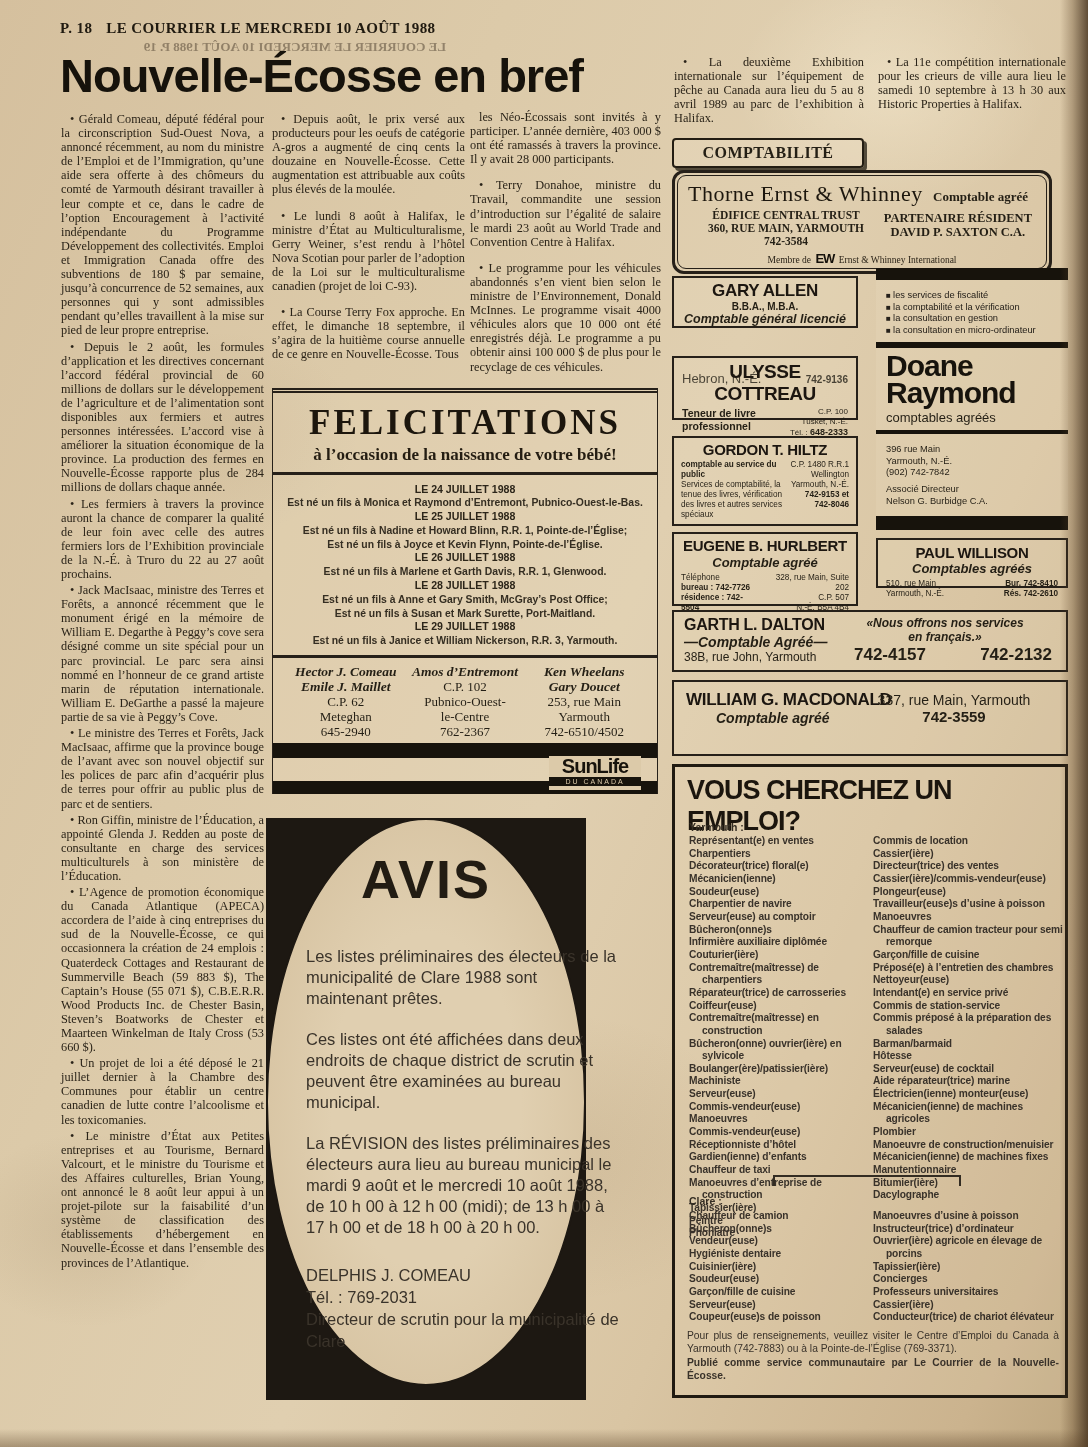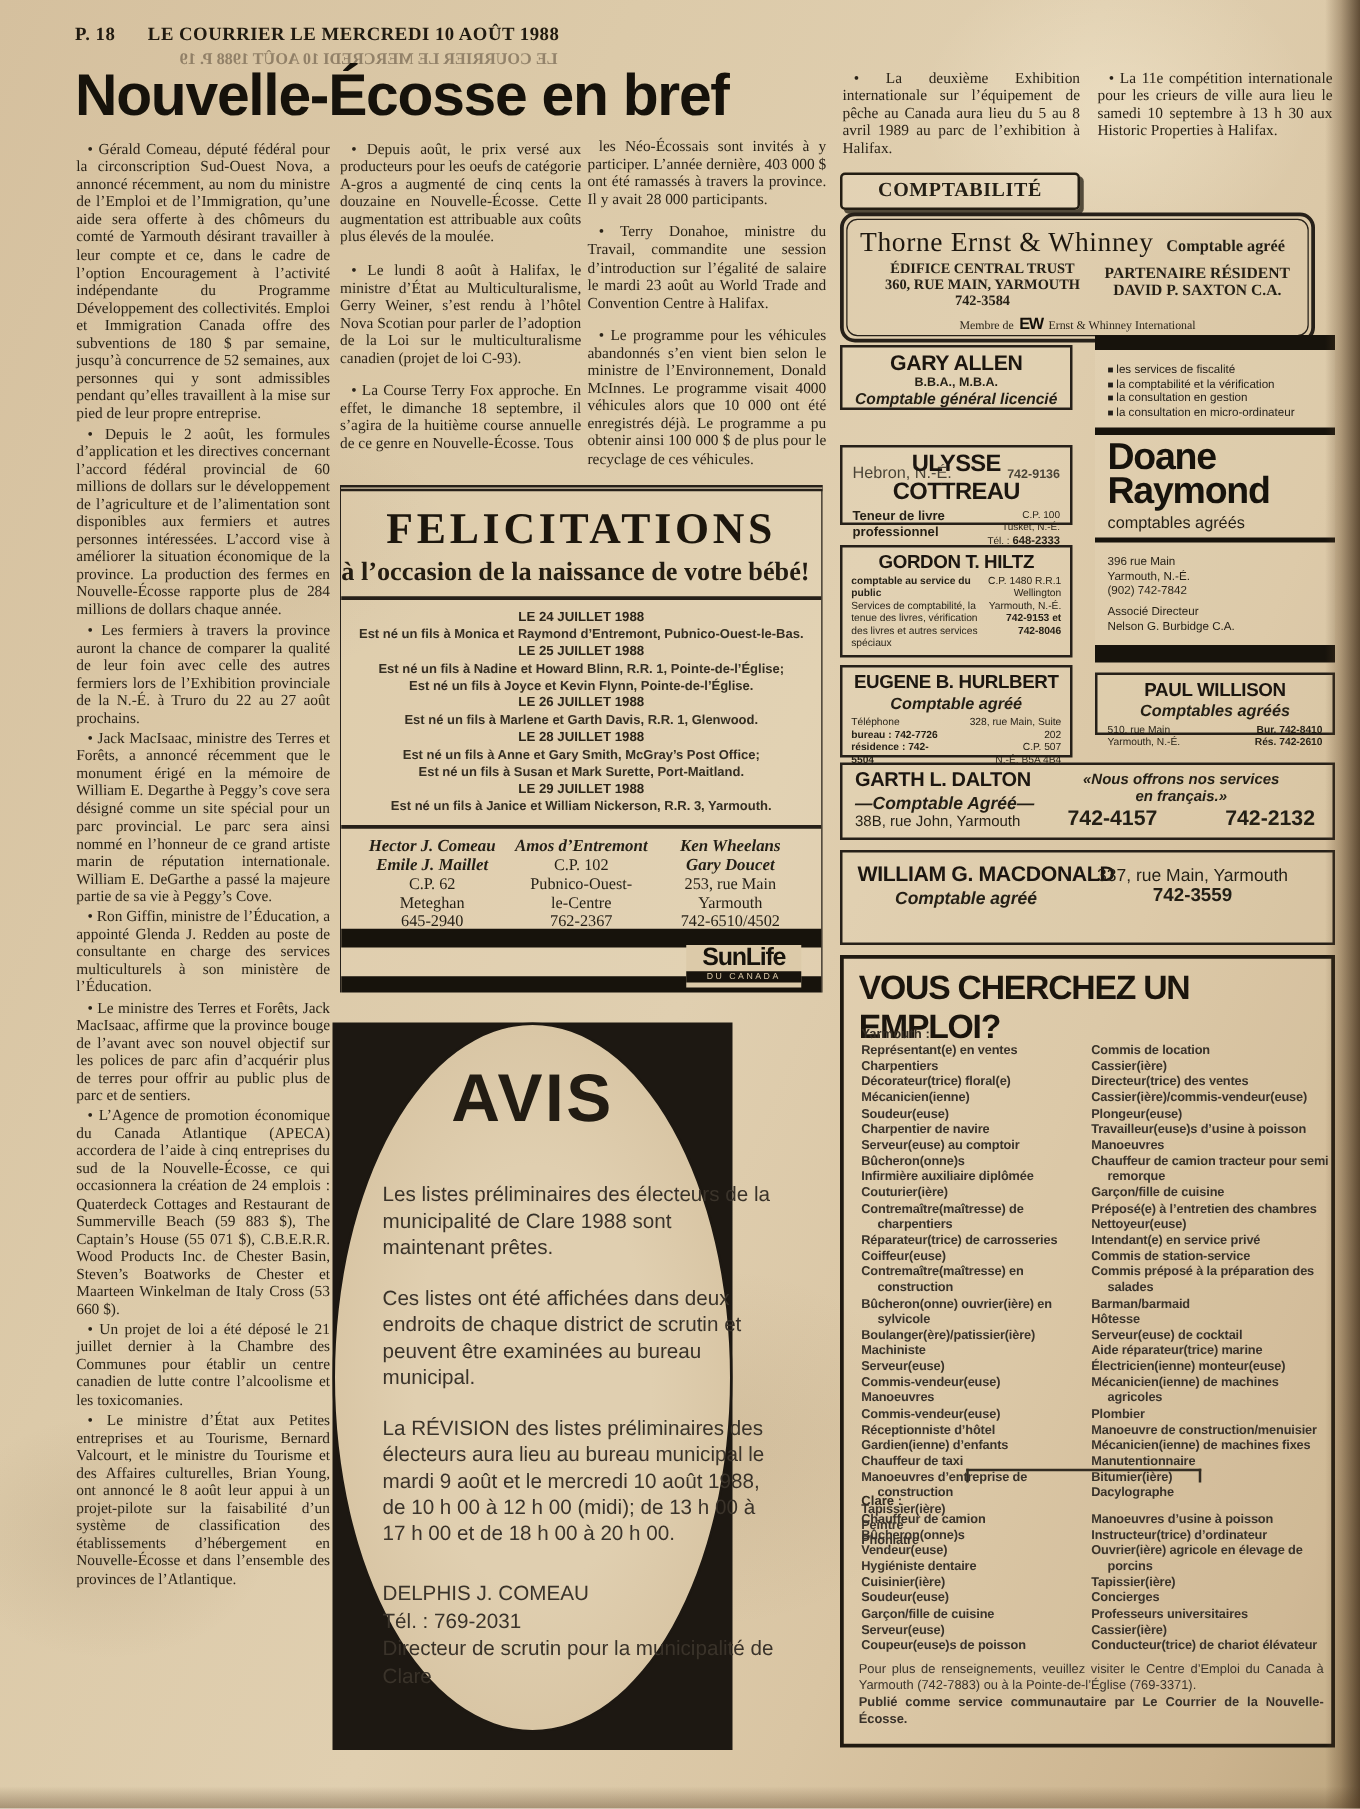--- a/index.html
+++ b/index.html
@@ -12,21 +12,21 @@
       radial-gradient(200px 150px at 8% 85%, rgba(110,82,46,.12), transparent 65%),
       linear-gradient(113deg,#d5c09e 0%,#dccaa9 30%,#e0cfb0 52%,#d9c5a3 72%,#cbb38e 92%,#bda67f 100%);}
   .edge-right{position:absolute;top:0;right:0;width:28px;height:100%;
     background:linear-gradient(90deg,transparent,rgba(93,68,40,.35) 45%,rgba(64,45,25,.8));}
   .edge-bottom{position:absolute;left:0;bottom:0;width:100%;height:18px;
     background:linear-gradient(0deg,rgba(84,60,34,.4),transparent);}
   .abs{position:absolute;}
 
   
   .masthead{left:60px;top:20px;font-size:15px;font-weight:bold;letter-spacing:.4px;color:#201a10;}
-  .masthead .pg{margin-right:26px;}
+  .masthead .pg{margin-right:14px;}
   .bleed{left:66px;top:39px;font-size:13px;font-weight:bold;color:rgba(74,60,44,.5);
     transform:scaleX(-1);transform-origin:190px 50%;filter:blur(.4px);}
   .headline{left:60px;top:48px;font-family:"Liberation Sans",sans-serif;font-weight:700;
     font-size:47px;letter-spacing:-1px;color:#16120b;}
 
   
   .col{font-size:12.3px;line-height:14.1px;text-align:justify;color:#2a2318;}
   .col .news-p{margin:0 0 2px 0;text-indent:9px;}
   .col.gapped .news-p{margin-bottom:12px;}
   .col1{left:61px;top:112px;width:203px;}
@@ -138,21 +138,21 @@
   .jobs-cr{left:198px;top:443px;width:192px;}
   .emploi .foot{position:absolute;left:12px;top:562px;width:372px;
     font-family:"Liberation Sans",sans-serif;font-size:10.3px;line-height:13px;color:#39322a;text-align:justify;}
   .emploi .foot .b{font-weight:700;display:block;margin-top:1px;}
 
   
   .felic{left:272px;top:388px;width:386px;height:406px;border-left:1.5px solid #262019;
     border-right:1.5px solid #262019;border-top:5px double #262019;box-sizing:border-box;
     background:rgba(240,228,202,.15);}
   .felic .title{text-align:center;font-size:35px;font-weight:bold;letter-spacing:3px;margin-top:10px;color:#1c160d;}
-  .felic .subtitle{text-align:left;font-size:21px;font-weight:bold;margin-top:2px;color:#241d12;}
+  .felic .subtitle{text-align:center;font-size:17px;font-weight:bold;margin-top:2px;color:#241d12;}
   .felic .hr{height:2.5px;background:#262019;margin-top:7px;}
   .annc{text-align:center;font-family:"Liberation Sans",sans-serif;margin-top:8px;color:#2c2519;}
   .a-date{font-weight:700;font-size:10.6px;line-height:13.8px;}
   .a-line{font-weight:700;font-size:10.4px;line-height:13.8px;color:#352e22;}
   .felic .hr2{height:2.5px;background:#262019;margin-top:7px;}
   .agents{display:flex;justify-content:space-between;padding:6px 14px 0;}
   .agent{text-align:center;font-size:13px;line-height:15px;width:33%;}
   .agent .nm{font-weight:bold;font-style:italic;font-size:13.5px;line-height:15px;}
   .felic .bar1{position:absolute;left:0;top:350px;width:100%;height:15px;background:#17130c;}
   .felic .bar2{position:absolute;left:0;bottom:0;width:100%;height:13px;background:#17130c;}
@@ -186,22 +186,22 @@
     <span class="pg" data-interactable="false">P. 18</span><span data-interactable="false">LE COURRIER LE MERCREDI 10 AOÛT 1988</span>
   </div>
   <div class="abs bleed" data-interactable="false">LE COURRIER LE MERCREDI 10 AOÛT 1988   P. 19</div>
   <div class="abs headline" data-interactable="false">Nouvelle-Écosse en bref</div>
 
   <div class="abs col col1" data-interactable="false">
       <div class="news-p" data-interactable="false">• Gérald Comeau, député fédéral pour la circonscription Sud-Ouest Nova, a annoncé récemment, au nom du ministre de l’Emploi et de l’Immigration, qu’une aide sera offerte à des chômeurs du comté de Yarmouth désirant travailler à leur compte et ce, dans le cadre de l’option Encouragement à l’activité indépendante du Programme Développement des collectivités. Emploi et Immigration Canada offre des subventions de 180 $ par semaine, jusqu’à concurrence de 52 semaines, aux personnes qui y sont admissibles pendant qu’elles travaillent à la mise sur pied de leur propre entreprise.</div>
       <div class="news-p" data-interactable="false">• Depuis le 2 août, les formules d’application et les directives concernant l’accord fédéral provincial de 60 millions de dollars sur le développement de l’agriculture et de l’alimentation sont disponibles aux fermiers et autres personnes intéressées. L’accord vise à améliorer la situation économique de la province. La production des fermes en Nouvelle-Écosse rapporte plus de 284 millions de dollars chaque année.</div>
       <div class="news-p" data-interactable="false">• Les fermiers à travers la province auront la chance de comparer la qualité de leur foin avec celle des autres fermiers lors de l’Exhibition provinciale de la N.-É. à Truro du 22 au 27 août prochains.</div>
       <div class="news-p" data-interactable="false">• Jack MacIsaac, ministre des Terres et Forêts, a annoncé récemment que le monument érigé en la mémoire de William E. Degarthe à Peggy’s cove sera désigné comme un site spécial pour un parc provincial. Le parc sera ainsi nommé en l’honneur de ce grand artiste marin de réputation internationale. William E. DeGarthe a passé la majeure partie de sa vie à Peggy’s Cove.</div>
+      <div class="news-p" data-interactable="false">• Le ministre des Terres et Forêts, Jack MacIsaac, affirme que la province bouge de l’avant avec son nouvel objectif sur les polices de parc afin d’acquérir plus de terres pour offrir au public plus de parc et de sentiers.</div>
       <div class="news-p" data-interactable="false">• Ron Giffin, ministre de l’Éducation, a appointé Glenda J. Redden au poste de consultante en charge des services multiculturels à son ministère de l’Éducation.</div>
-      <div class="news-p" data-interactable="false">• Le ministre des Terres et Forêts, Jack MacIsaac, affirme que la province bouge de l’avant avec son nouvel objectif sur les polices de parc afin d’acquérir plus de terres pour offrir au public plus de parc et de sentiers.</div>
       <div class="news-p" data-interactable="false">• L’Agence de promotion économique du Canada Atlantique (APECA) accordera de l’aide à cinq entreprises du sud de la Nouvelle-Écosse, ce qui occasionnera la création de 24 emplois : Quaterdeck Cottages and Restaurant de Summerville Beach (59 883 $), The Captain’s House (55 071 $), C.B.E.R.R. Wood Products Inc. de Chester Basin, Steven’s Boatworks de Chester et Maarteen Winkelman de Italy Cross (53 660 $).</div>
       <div class="news-p" data-interactable="false">• Un projet de loi a été déposé le 21 juillet dernier à la Chambre des Communes pour établir un centre canadien de lutte contre l’alcoolisme et les toxicomanies.</div>
       <div class="news-p" data-interactable="false">• Le ministre d’État aux Petites entreprises et au Tourisme, Bernard Valcourt, et le ministre du Tourisme et des Affaires culturelles, Brian Young, ont annoncé le 8 août leur appui à un projet-pilote sur la faisabilité d’un système de classification des établissements d’hébergement en Nouvelle-Écosse et dans l’ensemble des provinces de l’Atlantique.</div>
     </div>
   <div class="abs col gapped col2" data-interactable="false">
       <div class="news-p" data-interactable="false">• Depuis août, le prix versé aux producteurs pour les oeufs de catégorie A-gros a augmenté de cinq cents la douzaine en Nouvelle-Écosse. Cette augmentation est attribuable aux coûts plus élevés de la moulée.</div>
       <div class="news-p" data-interactable="false">• Le lundi 8 août à Halifax, le ministre d’État au Multiculturalisme, Gerry Weiner, s’est rendu à l’hôtel Nova Scotian pour parler de l’adoption de la Loi sur le multiculturalisme canadien (projet de loi C-93).</div>
       <div class="news-p" data-interactable="false">• La Course Terry Fox approche. En effet, le dimanche 18 septembre, il s’agira de la huitième course annuelle de ce genre en Nouvelle-Écosse. Tous</div>
     </div>
   <div class="abs col gapped col3" data-interactable="false">

